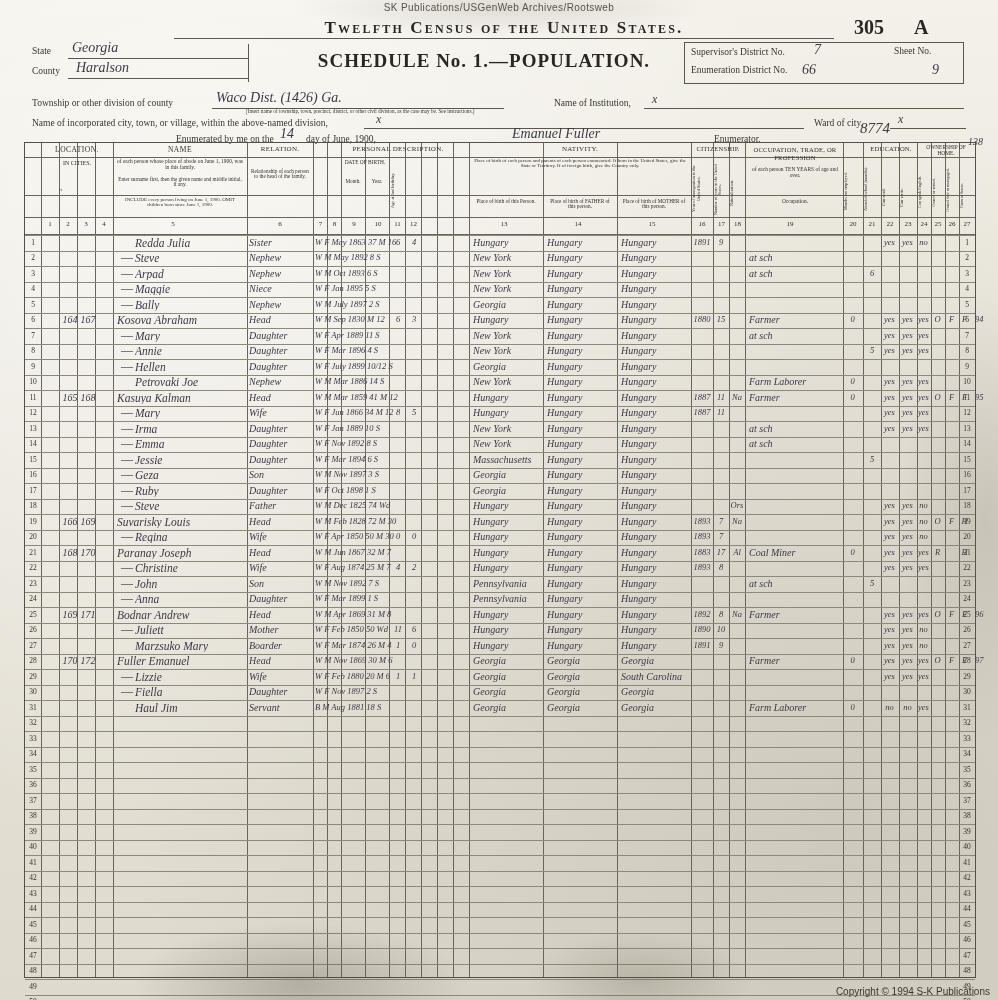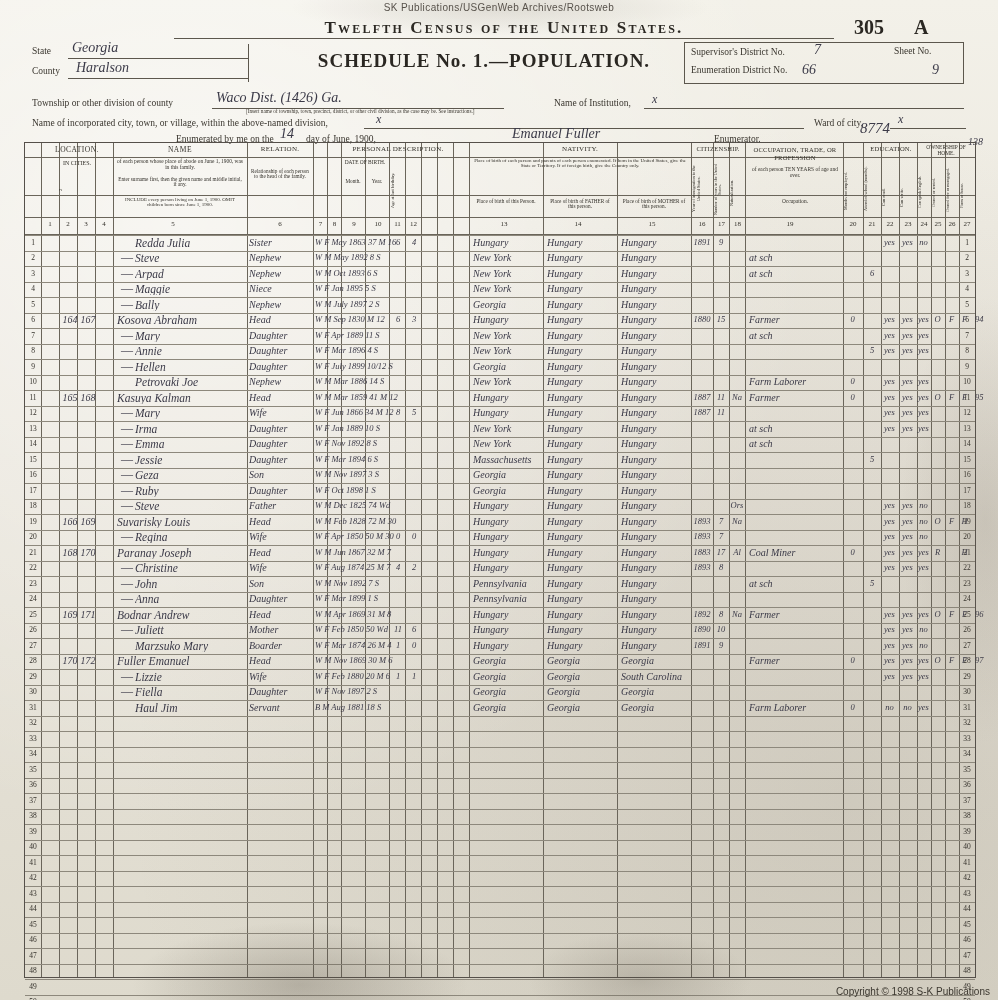--- a/index.html
+++ b/index.html
@@ -731,14 +731,14 @@
           <div class="rn" style="left:1px;top:838.5px;">49</div>
           <div class="rn" style="left:935px;top:838.5px;width:14px;">49</div>
           <div class="rn" style="left:1px;top:854px;">50</div>
           <div class="rn" style="left:935px;top:854px;width:14px;">50</div>
         </div>
     </div>
 
   </div>
 
   <div id="grime"></div>
-  <div class="cr">Copyright © 1998 S-K Publications</div>
+  <div class="cr">Copyright © 1994 S-K Publications</div>
 </div>
 
 </body></html>

